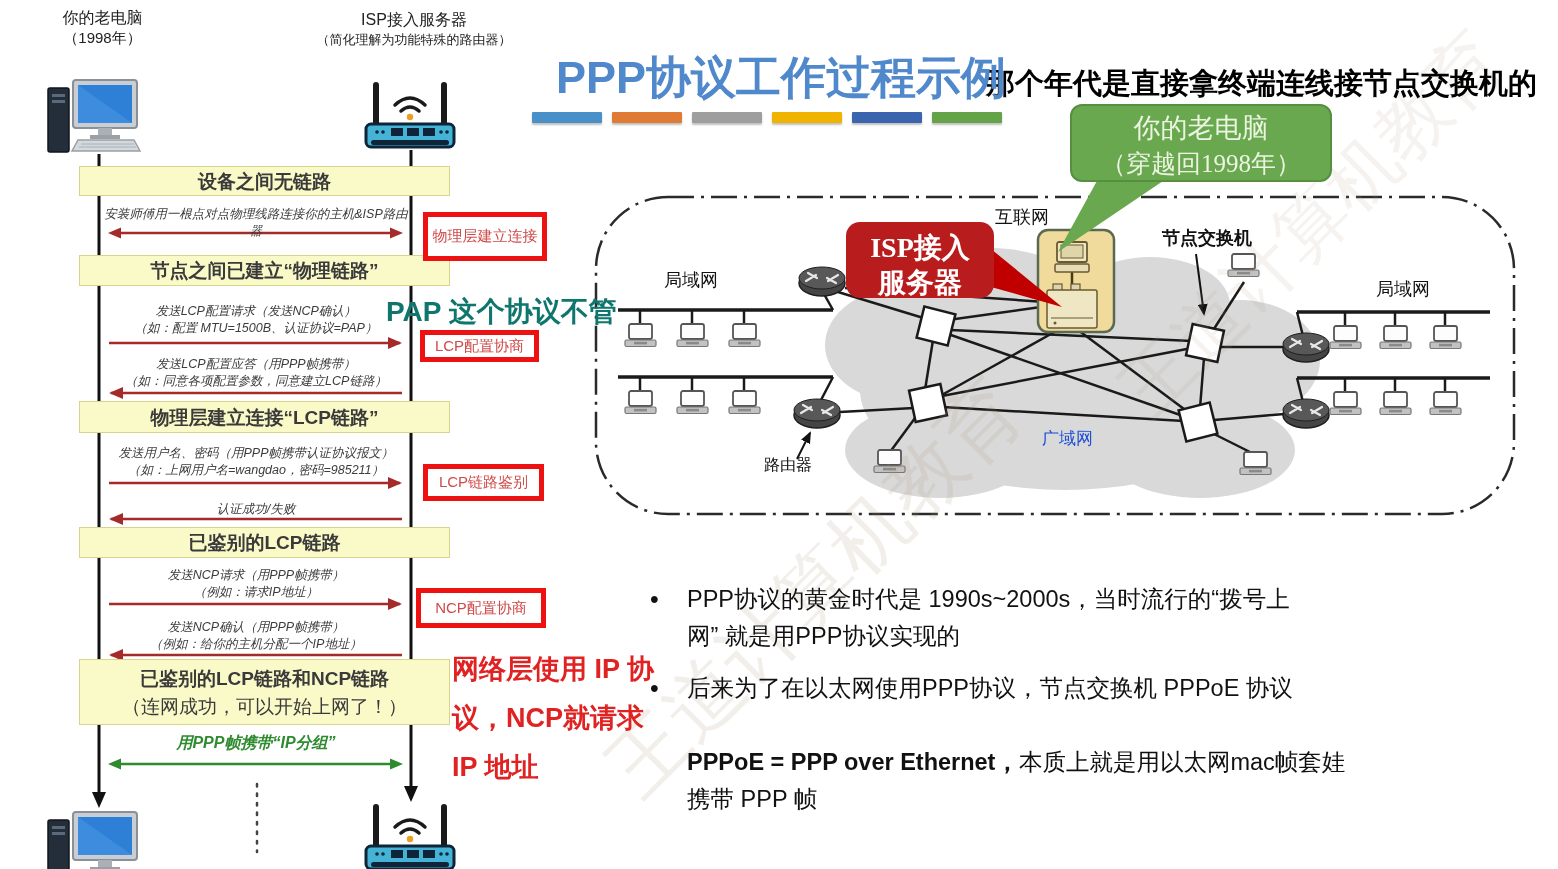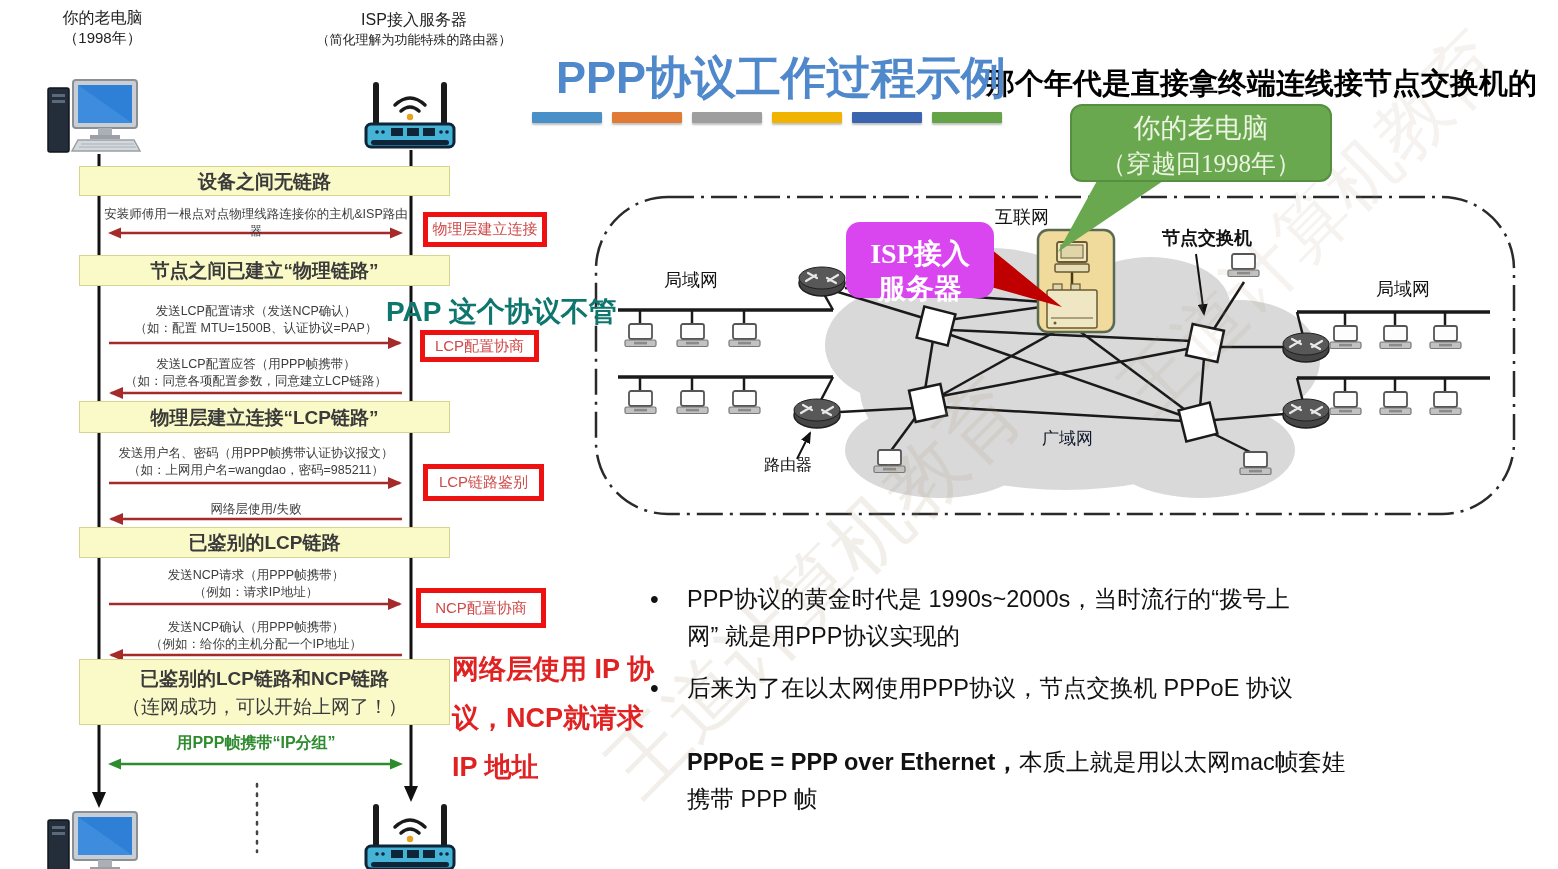--- a/index.html
+++ b/index.html
@@ -3,21 +3,21 @@
 <meta charset="utf-8">
 <style>
   html,body{margin:0;padding:0;background:#fff;}
   #page{position:relative;width:1558px;height:869px;background:#ffffff;overflow:hidden;
         font-family:"Liberation Sans",sans-serif;color:#222;}
   svg.layer{position:absolute;left:0;top:0;z-index:1;}
   .ov{position:absolute;z-index:2;}
   .band{left:72px;width:371px;background:#fafac8;border:1px solid #d8d48e;
         text-align:center;color:#3a3a3a;box-sizing:border-box;margin-left:7px;}
   .band-l1{font-size:19px;font-weight:600;}
-  .msg{left:101px;width:310px;text-align:center;color:#3c3c3c;font-size:12.5px;line-height:16.5px;}
+  .msg{left:101px;width:310px;text-align:center;color:#3c3c3c;font-size:12.5px;line-height:16.5px;font-style:italic;}
   .phase{border:5px solid #ee1111;color:#cf4a4a;background:#fff;
          text-align:center;font-size:15px;box-sizing:border-box;
          display:flex;align-items:center;justify-content:center;}
   .serif{font-family:"Liberation Serif",serif;}
   .callout{border-radius:12px;text-align:center;box-sizing:border-box;}
   .bullet-txt{font-size:23.5px;line-height:37px;color:#111;white-space:pre-line;}
   .bar{flex:1;border-radius:1px;box-shadow:0 2px 2px rgba(0,0,0,0.25);}
 </style>
 </head>
 <body>
@@ -256,35 +256,35 @@
     </div>
   <div class="ov msg" style="top:356px">
     <div>发送LCP配置应答（用PPP帧携带）</div>
     <div>（如：同意各项配置参数，同意建立LCP链路）</div>
     </div>
   <div class="ov msg" style="top:445px">
     <div>发送用户名、密码（用PPP帧携带认证协议报文）</div>
     <div>（如：上网用户名=wangdao，密码=985211）</div>
     </div>
   <div class="ov msg" style="top:501px">
-    <div>网络层使用/失败</div>
+    <div>认证成功/失败</div>
     </div>
   <div class="ov msg" style="top:567px">
     <div>发送NCP请求（用PPP帧携带）</div>
     <div>（例如：请求IP地址）</div>
     </div>
   <div class="ov msg" style="top:619px">
     <div>发送NCP确认（用PPP帧携带）</div>
     <div>（例如：给你的主机分配一个IP地址）</div>
     </div>
   <div class="ov msg" style="top:735px;font-size:16px;color:#2f8b2f;font-weight:600">
     <div>用PPP帧携带“IP分组”</div>
     </div>
 
-  <div class="ov phase" style="left:423px;top:212px;width:124px;height:35px">
+  <div class="ov phase" style="left:423px;top:212px;width:124px;height:49px">
     <span>物理层建立连接</span>
     </div>
   <div class="ov phase" style="left:420px;top:330px;width:119px;height:32px">
     <span>LCP配置协商</span>
     </div>
   <div class="ov phase" style="left:423px;top:464px;width:121px;height:37px">
     <span>LCP链路鉴别</span>
     </div>
   <div class="ov phase" style="left:416px;top:588px;width:130px;height:40px">
     <span>NCP配置协商</span>
@@ -303,30 +303,30 @@
     <span class="bar" style="background: rgb(158, 158, 158);"></span>
     <span class="bar" style="background: rgb(240, 180, 0);"></span>
     <span class="bar" style="background: rgb(58, 100, 173);"></span>
     <span class="bar" style="background: rgb(100, 163, 72);"></span>
   </div>
 
   <div class="ov callout serif" style="left:1070px;top:104px;width:262px;height:78px;background:#6aa84f;border:2px solid #568f40;padding-top:3px">
     <div style="font-size:27px;line-height:38px;color:#ecf4e2">你的老电脑</div>
     <div style="font-size:25px;line-height:33px;color:#ecf4e2">（穿越回1998年）</div>
   </div>
-  <div class="ov callout serif" style="left:846px;top:222px;width:148px;height:76px;background:#d946ef;border-radius:14px;padding-top:14px">
+  <div class="ov callout serif" style="left:846px;top:222px;width:148px;height:76px;background:#b91c1c;border-radius:14px;padding-top:8px">
     <div style="font-size:28px;line-height:36px;color:#fff;font-weight:bold">ISP接入</div>
     <div style="font-size:28px;line-height:34px;color:#fff;font-weight:bold">服务器</div>
   </div>
 
   <div class="ov serif" style="left:995px;top:205px;font-size:18px;color:#111">互联网</div>
   <div class="ov serif" style="left:1162px;top:226px;font-size:18px;color:#111;font-weight:bold">节点交换机</div>
   <div class="ov serif" style="left:664px;top:268px;font-size:18px;color:#111">局域网</div>
   <div class="ov serif" style="left:1376px;top:277px;font-size:18px;color:#111">局域网</div>
-  <div class="ov serif" style="left:1042px;top:427px;font-size:17px;color:#0f172a">广域网</div>
+  <div class="ov serif" style="left:1042px;top:427px;font-size:17px;color:#1d4ed8">广域网</div>
   <div class="ov serif" style="left:764px;top:455px;font-size:16px;color:#111">路由器</div>
 
   <div class="ov" style="left:650px;top:585px;font-size:25px;color:#111">•</div>
   <div class="ov bullet-txt" style="left:687px;top:581px;width:800px">PPP协议的黄金时代是 1990s~2000s，当时流行的“拨号上
 网” 就是用PPP协议实现的</div>
   <div class="ov" style="left:650px;top:674px;font-size:25px;color:#111">•</div>
   <div class="ov bullet-txt" style="left:687px;top:670px;width:830px">后来为了在以太网使用PPP协议，节点交换机 PPPoE 协议</div>
   <div class="ov bullet-txt" style="left:687px;top:707px;width:840px">
     <span style="font-weight:bold">PPPoE = PPP over Ethernet，</span><span>本质上就是用以太网mac帧套娃
 携带 PPP 帧</span>

